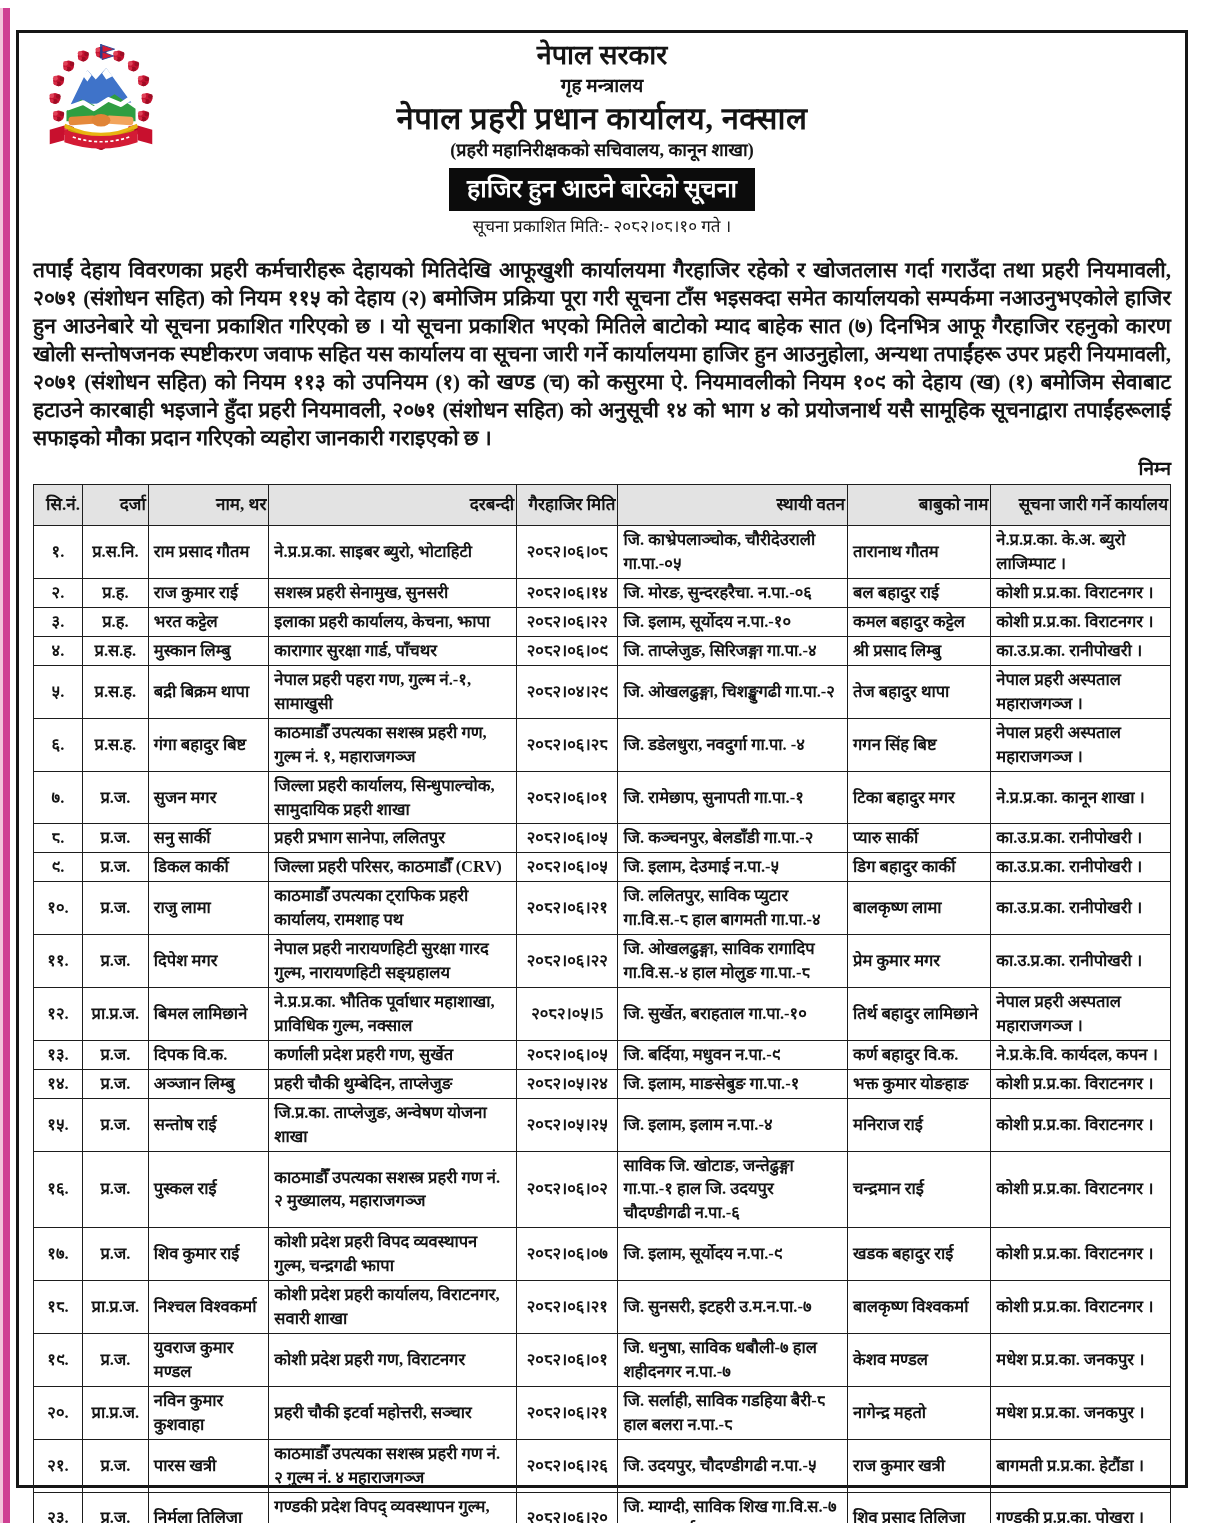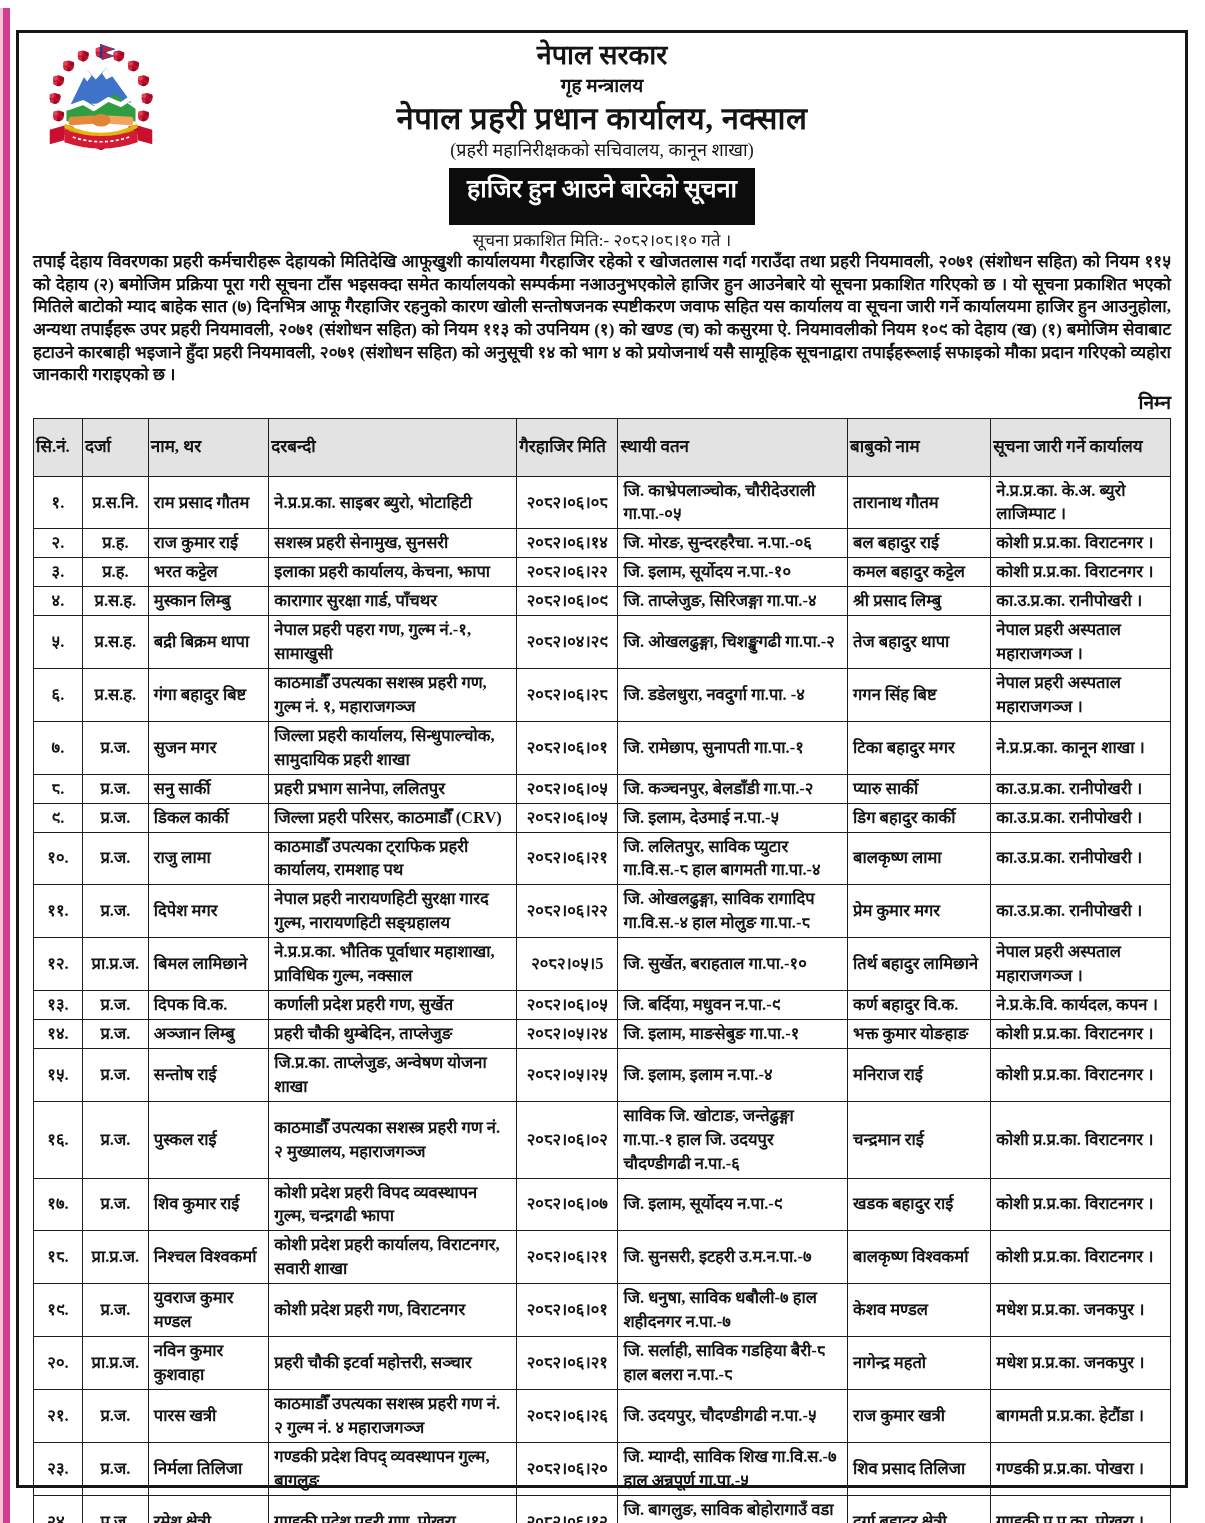--- a/index.html
+++ b/index.html
@@ -13,43 +13,43 @@
   .page-frame{
     position:absolute;left:16px;top:30px;width:1172px;height:1458px;
     border:3px solid #161616;background:#fff;box-sizing:border-box;
     padding:6px 14px 10px 14px;
   }
   .emblem{position:absolute;left:14px;top:8px;width:136px;height:122px;}
   .doc-header{text-align:center;line-height:1.25;}
   .gov-line{font-size:27px;font-weight:700;}
   .ministry-line{font-size:19px;font-weight:700;margin-top:1px;}
   .office-line{font-size:31px;font-weight:700;margin-top:2px;letter-spacing:.5px;}
-  .dept-line{font-size:18px;font-weight:400;margin-top:1px;}
+  .dept-line{font-size:18px;font-weight:700;margin-top:1px;}
   .notice-box{
     display:inline-block;background:#0c0c0c;color:#ffffff;
-    font-size:25px;font-weight:700;padding:3px 16px 19px 16px;margin-top:6px;
+    font-size:25px;font-weight:700;padding:3px 16px 5px 16px;margin-top:6px;
     border:2px solid #0c0c0c;
   }
   .pub-date{font-size:17px;font-weight:400;margin-top:5px;}
   .body-para{
-    margin-top:0;font-size:17px;font-weight:600;line-height:1.33;
+    margin-top:20px;font-size:21px;font-weight:600;line-height:1.33;
     text-align:justify;
   }
   .list-heading{text-align:right;font-size:19px;font-weight:700;margin:2px 0 3px 0;}
   table.notice-table{
     width:100%;border-collapse:collapse;table-layout:fixed;
     font-size:16.5px;font-weight:600;
   }
   .notice-table th,.notice-table td{
     border:1.8px solid #1d1d1d;padding:2px 5px;vertical-align:middle;
     line-height:1.45;overflow:hidden;
   }
   .notice-table th{
-    background:#e3e3e3;font-size:17px;font-weight:700;text-align:left;
-    padding:16px 2px;
+    background:#e3e3e3;font-size:17px;font-weight:700;text-align:right;
+    padding:8px 2px;
   }
   .c-center{text-align:center;}
   .c-left{text-align:left;}
   col.w-sn{width:4.3%;}  col.w-rank{width:5.8%;} col.w-name{width:10.6%;}
   col.w-post{width:21.8%;} col.w-date{width:8.9%;} col.w-addr{width:20.2%;}
   col.w-father{width:12.6%;} col.w-office{width:15.8%;}
 </style>
 </head>
 <body>
 

